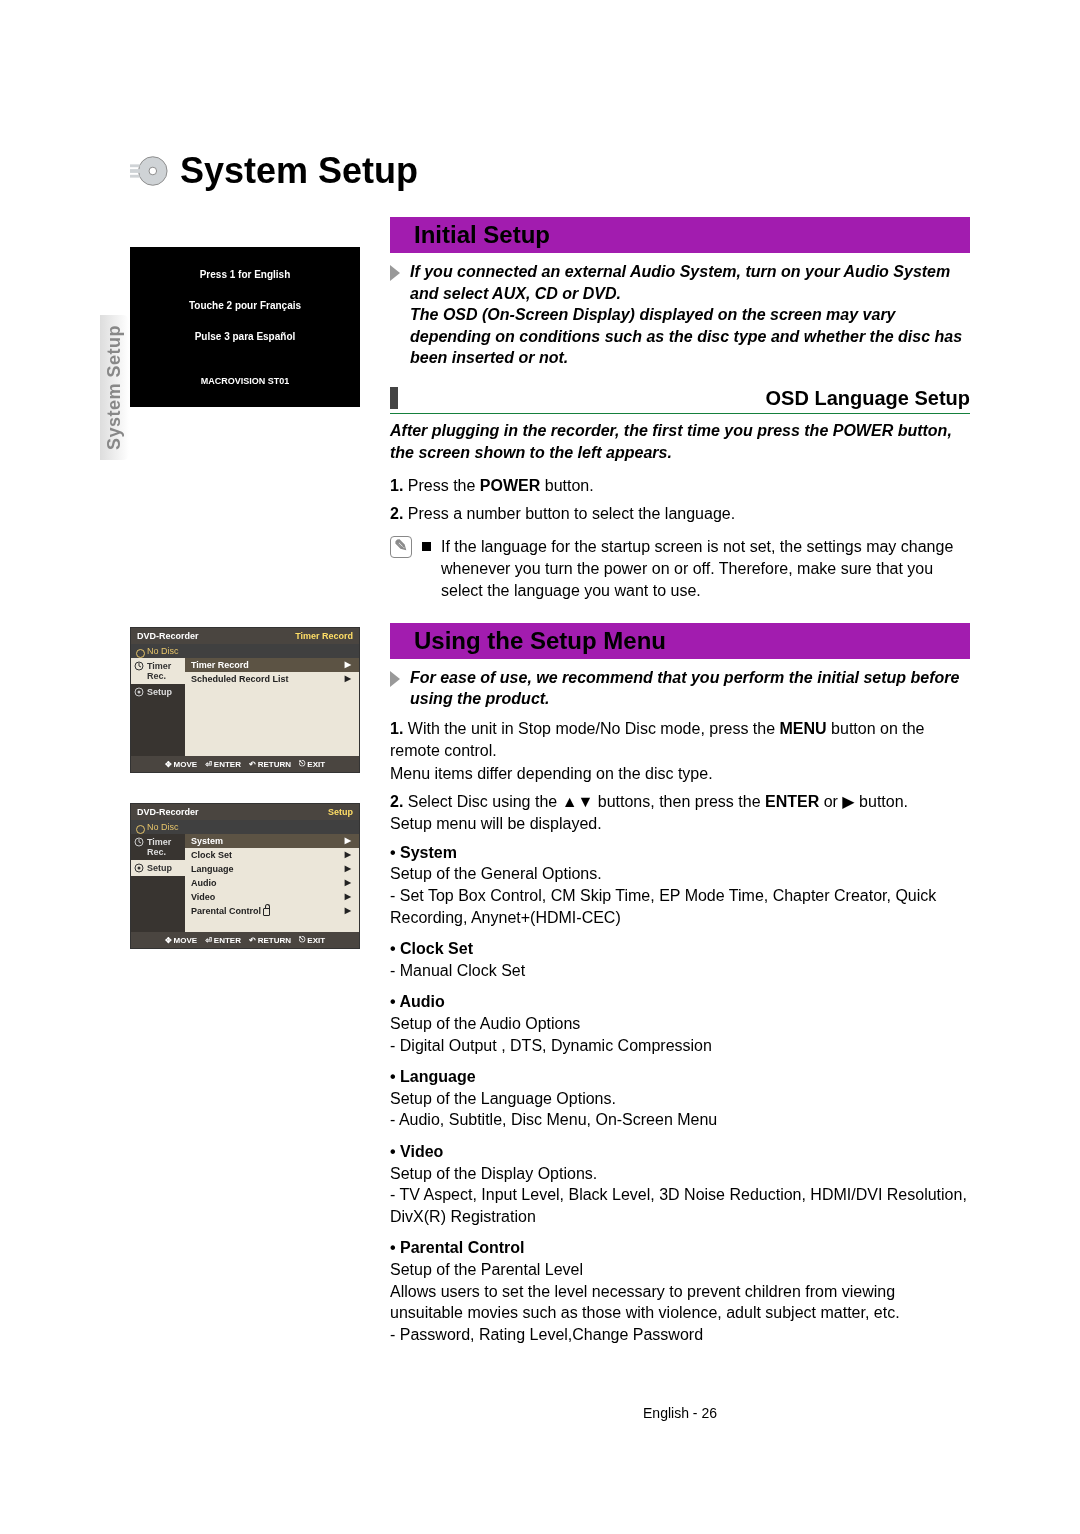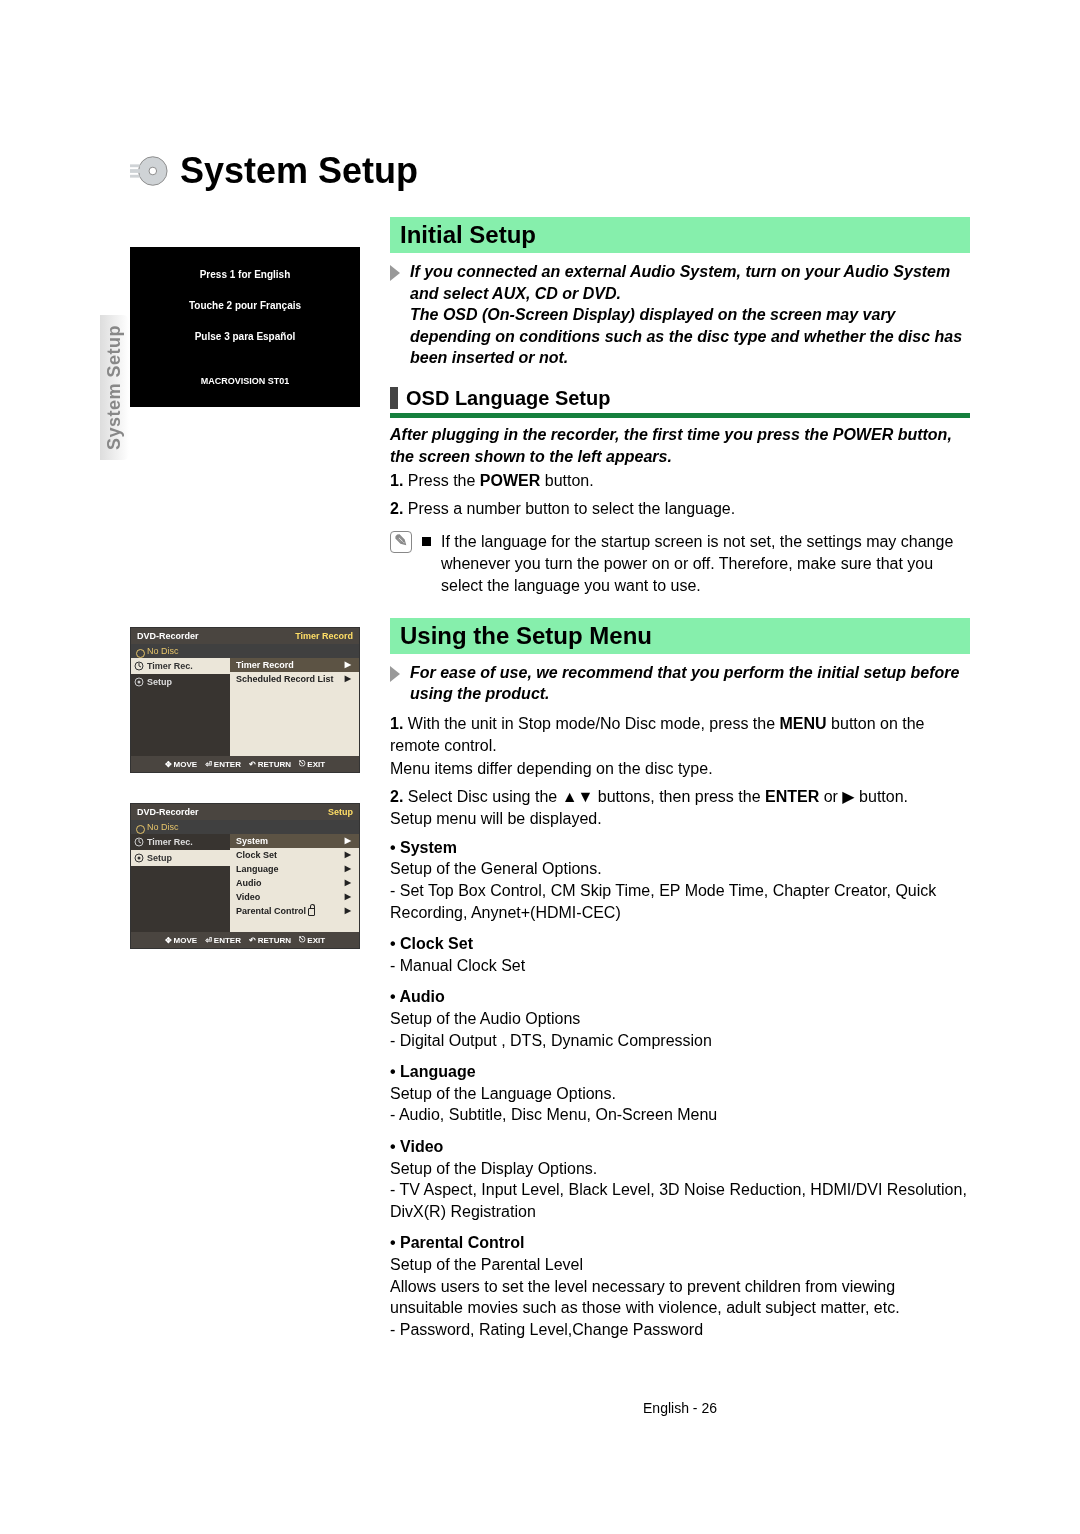--- a/index.html
+++ b/index.html
@@ -7,44 +7,44 @@
   .page { padding: 150px 110px 80px 130px; }
   .title-row { display: flex; align-items: center; margin-bottom: 25px; }
   .disc-icon { width: 38px; height: 38px; margin-right: 12px; }
   .title { font-size: 36px; font-weight: bold; }
   .content { display: flex; gap: 30px; }
   .left-col { width: 230px; flex-shrink: 0; }
   .right-col { flex: 1; }
   .vtab { position: absolute; left: 100px; top: 460px; transform: rotate(-90deg); transform-origin: left top; font-weight: bold; color: #888; font-size: 18px; background: linear-gradient(#ddd,#fff); padding: 4px 10px; border-radius: 0 0 6px 6px; letter-spacing: .5px;}
   .lang-box { background:#000; color:#fff; width: 230px; height: 160px; font-size:10px; display:flex; flex-direction:column; align-items:center; justify-content:center; gap:20px; font-weight:bold; margin-top: 30px;}
   .lang-box .mv { margin-top:14px; font-size:9px; }
-  .section-bar { background:#86efac; padding:4px 10px; font-size:24px; font-weight:bold; margin-bottom:8px; }
+  .section-bar { background:#a21caf; padding:4px 24px; font-size:24px; font-weight:bold; margin-bottom:8px; }
   .arrow-lead { display:flex; gap:10px; align-items:flex-start; margin-bottom:8px;justify-content:flex-end; }
   .arrow-lead .tri { width:0;height:0;border-top:8px solid transparent;border-bottom:8px solid transparent;border-left:10px solid #999; margin-top:4px; flex-shrink:0;}
   .intro { font-style: italic; font-weight: bold; line-height:1.35; }
-  .sub-h { display:flex; align-items:center; gap:8px; margin:18px 0 6px; border-bottom:5px solid #15803d; padding-bottom:3px;}
+  .sub-h { display:flex; align-items:center; gap:8px; margin:18px 0 6px; border-bottom:1px solid #15803d; padding-bottom:3px;justify-content:space-between;}
   .sub-h .bar { width:8px; height:22px; background:#444; }
   .sub-h .t { font-size:20px; font-weight:bold; }
-  .para { line-height:1.4; margin-bottom:1px; }
+  .para { line-height:1.4; margin-bottom:10px; }
   .steps { padding-left:0; list-style:none; }
   .steps li { line-height:1.4; margin-bottom:6px; }
   .steps .num { font-weight:bold; }
   .note { display:flex; gap:10px; align-items:flex-start; margin:10px 0 20px; line-height:1.4;}
   .note .nicon { width:22px; height:22px; border:1.5px solid #888; border-radius:4px; display:flex; align-items:center; justify-content:center; font-weight:bold; color:#888; flex-shrink:0;}
   .note .sq { width:9px;height:9px;background:#000;flex-shrink:0;margin-top:6px;}
   .opt-list { list-style:none; }
   .opt { margin-bottom:10px; line-height:1.35; }
   .opt .bul { font-weight:bold; }
   .menu-shot { width:230px; font-size:9px; color:#fff; border:1px solid #333; margin-top:40px; }
   .ms-hdr { background:#4a4540; padding:3px 6px; display:flex; justify-content:space-between; font-weight:bold;gap:28px; }
   .ms-hdr .hl { color:#ffde66; }
   .ms-sub { background:#404040; color:#e6c46a; padding:2px 6px 2px 16px; position:relative;}
   .ms-sub::before { content:""; position:absolute; left:5px; top:5px; width:7px;height:7px;border:1px solid #e6c46a; border-radius:50%; }
   .ms-body { display:flex; background:#383430; min-height:98px; }
-  .ms-side { width:99px; display:flex; flex-direction:column; }
+  .ms-side { width:54px; display:flex; flex-direction:column; }
   .ms-side-item { padding:3px 4px 3px 16px; position:relative; font-weight:bold; color:#ddd;}
   .ms-side-item.sel { background:#ebe6d9; color:#333; }
   .ms-side-item .ico { position:absolute; left:3px; top:3px; width:10px;height:10px; }
   .ms-main { flex:1; background:#ebe6d9; color:#222; }
   .ms-row { display:flex; justify-content:space-between; padding:2px 8px 2px 6px; font-weight:bold; }
   .ms-row.sel { background:#5c5344; color:#fff; }
   .ms-row .arr { font-size:8px; }
   .ms-foot { background:#4a4540; padding:3px 6px; display:flex; gap:8px; justify-content:center; font-weight:bold; font-size:8px; color:#fff;}
   .ms-foot span { display:inline-flex; align-items:center; gap:2px;}
   .ftr { text-align:center; margin-top:60px; font-size:14px; }

